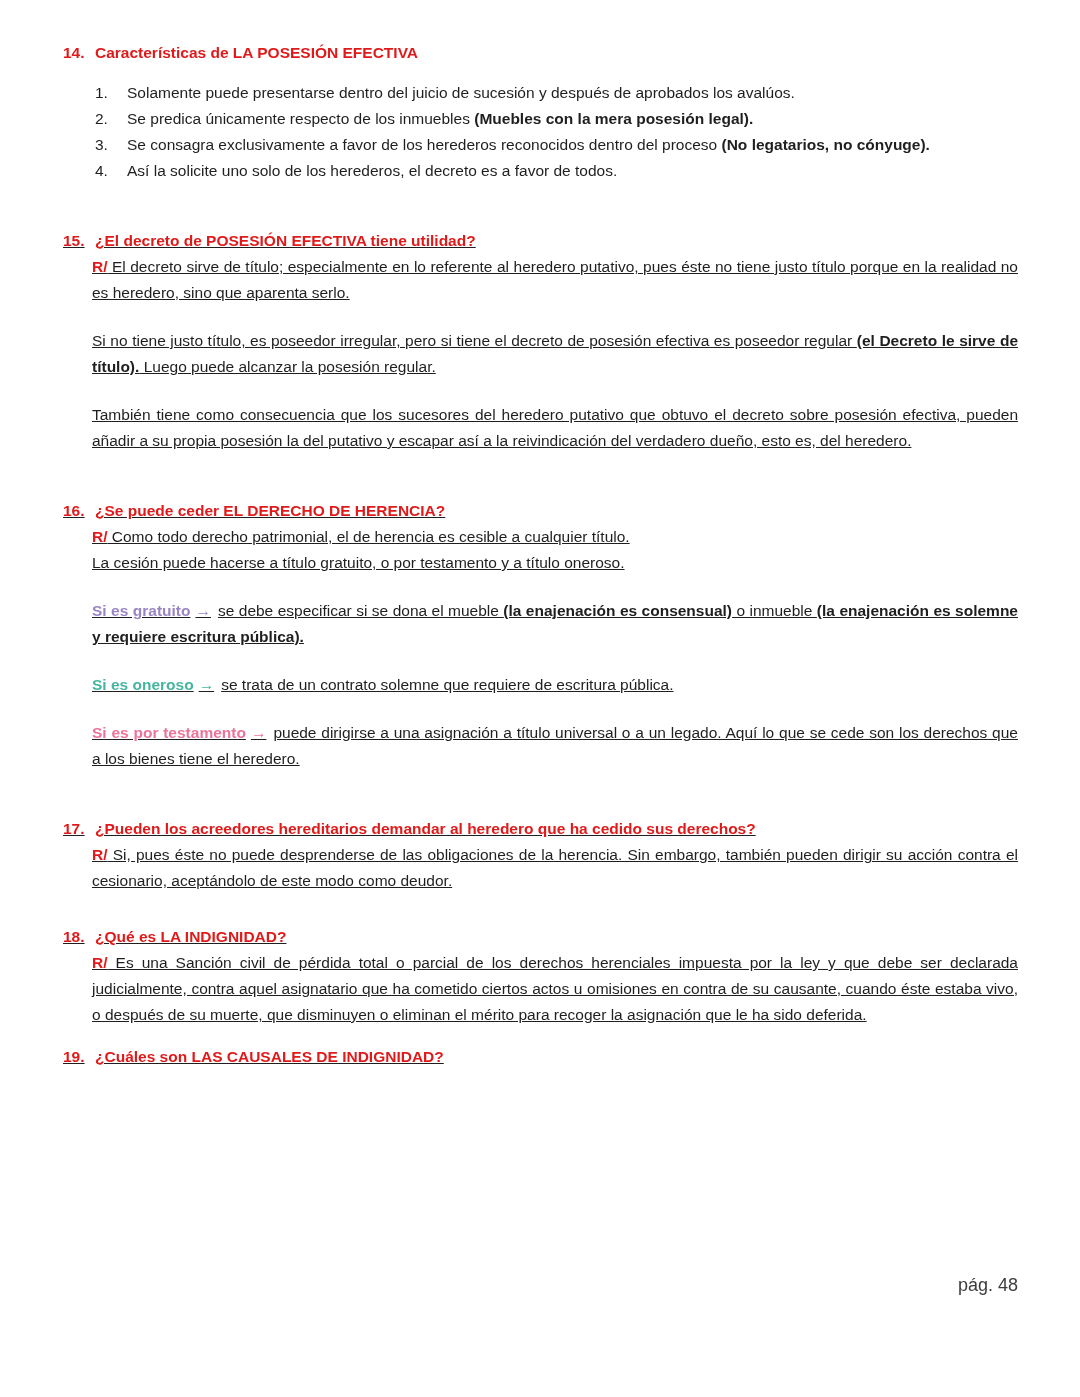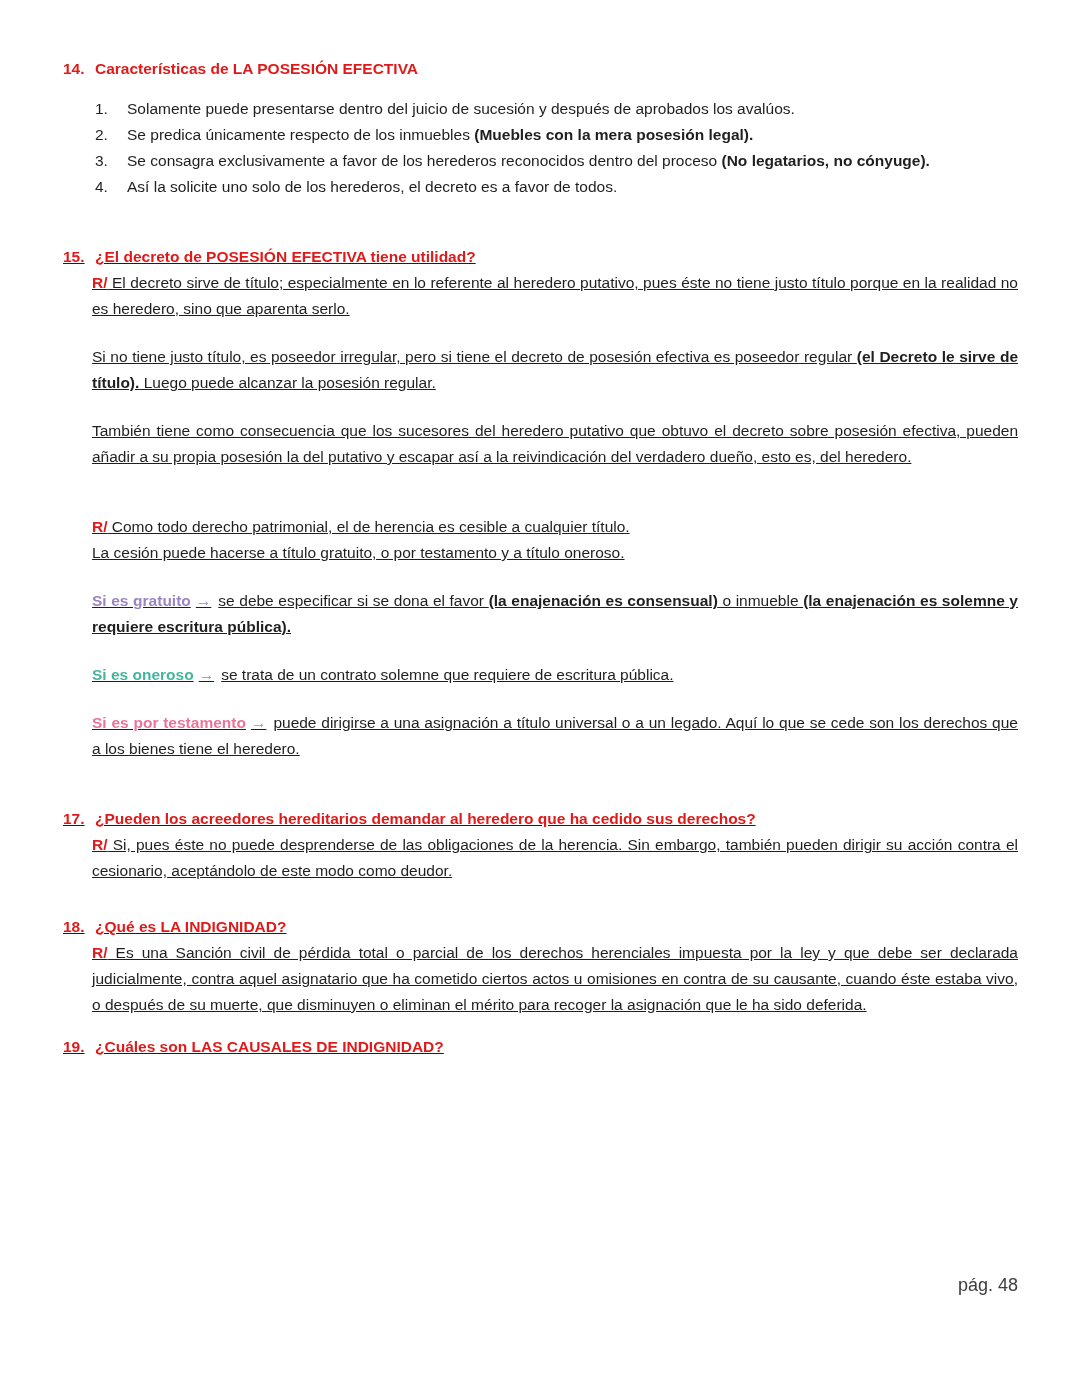--- a/index.html
+++ b/index.html
@@ -2,21 +2,21 @@
 <html><head>
 <meta charset="utf-8">
 <style>
   html, body { margin: 0; padding: 0; background: #ffffff; }
   .page {
     position: relative;
     width: 1080px;
     height: 1397px;
     background: #ffffff;
     box-sizing: border-box;
-    padding: 56px 62px 0 63px;
+    padding: 40px 62px 0 63px;
     font-family: "Liberation Sans", sans-serif;
     font-size: 15.5px;
     line-height: 26px;
     color: #1f1f1f;
   }
   .q-head {
     display: flex;
     font-weight: bold;
     color: #e01a1a;
   }
@@ -81,24 +81,28 @@
       <span class="q-title">¿El decreto de POSESIÓN EFECTIVA tiene utilidad?</span>
     </div>
     <div class="indent">
       <div class="para"><span class="r-mark">R/</span><span> El decreto sirve de título; especialmente en lo referente al heredero putativo, pues éste no tiene justo título porque en la realidad no es heredero, sino que aparenta serlo.</span></div>
       <div class="para gap-sm"><span>Si no tiene justo título, es poseedor irregular, pero si tiene el decreto de posesión efectiva es poseedor regular </span><span class="bold">(el Decreto le sirve de título).</span><span> Luego puede alcanzar la posesión regular.</span></div>
       <div class="para gap-sm"><span>También tiene como consecuencia que los sucesores del heredero putativo que obtuvo el decreto sobre posesión efectiva, pueden añadir a su propia posesión la del putativo y escapar así a la reivindicación del verdadero dueño, esto es, del heredero.</span></div>
     </div>
   </div>
 
   <div class="sec">
+    <div class="q-head">
+      <span class="q-num">16.</span>
+      <span class="q-title">¿Se puede ceder EL DERECHO DE HERENCIA?</span>
+    </div>
     <div class="indent">
       <div class="para"><span class="r-mark">R/</span><span> Como todo derecho patrimonial, el de herencia es cesible a cualquier título.</span></div>
       <div class="para"><span>La cesión puede hacerse a título gratuito, o por testamento y a título oneroso.</span></div>
-      <div class="para gap-sm"><span class="lbl-gratuito">Si es gratuito</span><span class="lbl-gratuito arrow">→</span><span>se debe especificar si se dona el favor </span><span class="bold">(la enajenación es consensual)</span><span> o inmueble </span><span class="bold">(la enajenación es solemne y requiere escritura pública).</span></div>
+      <div class="para gap-sm"><span class="lbl-gratuito">Si es gratuito</span><span class="lbl-gratuito arrow">→</span><span>se debe especificar si se dona el mueble </span><span class="bold">(la enajenación es consensual)</span><span> o inmueble </span><span class="bold">(la enajenación es solemne y requiere escritura pública).</span></div>
       <div class="para gap-sm"><span class="lbl-oneroso">Si es oneroso</span><span class="lbl-oneroso arrow">→</span><span>se trata de un contrato solemne que requiere de escritura pública.</span></div>
       <div class="para gap-sm"><span class="lbl-testamento">Si es por testamento</span><span class="lbl-testamento arrow">→</span><span>puede dirigirse a una asignación a título universal o a un legado. Aquí lo que se cede son los derechos que a los bienes tiene el heredero.</span></div>
     </div>
   </div>
 
   <div class="sec">
     <div class="q-head">
       <span class="q-num">17.</span>
       <span class="q-title">¿Pueden los acreedores hereditarios demandar al heredero que ha cedido sus derechos?</span>
     </div>

